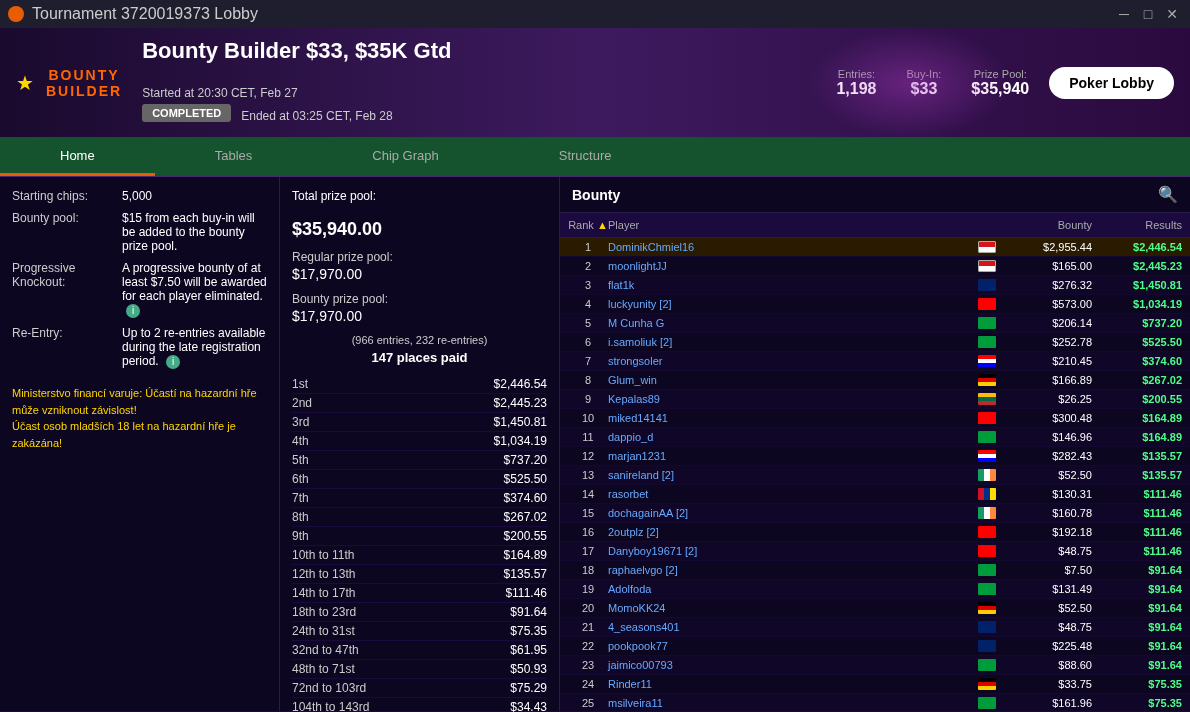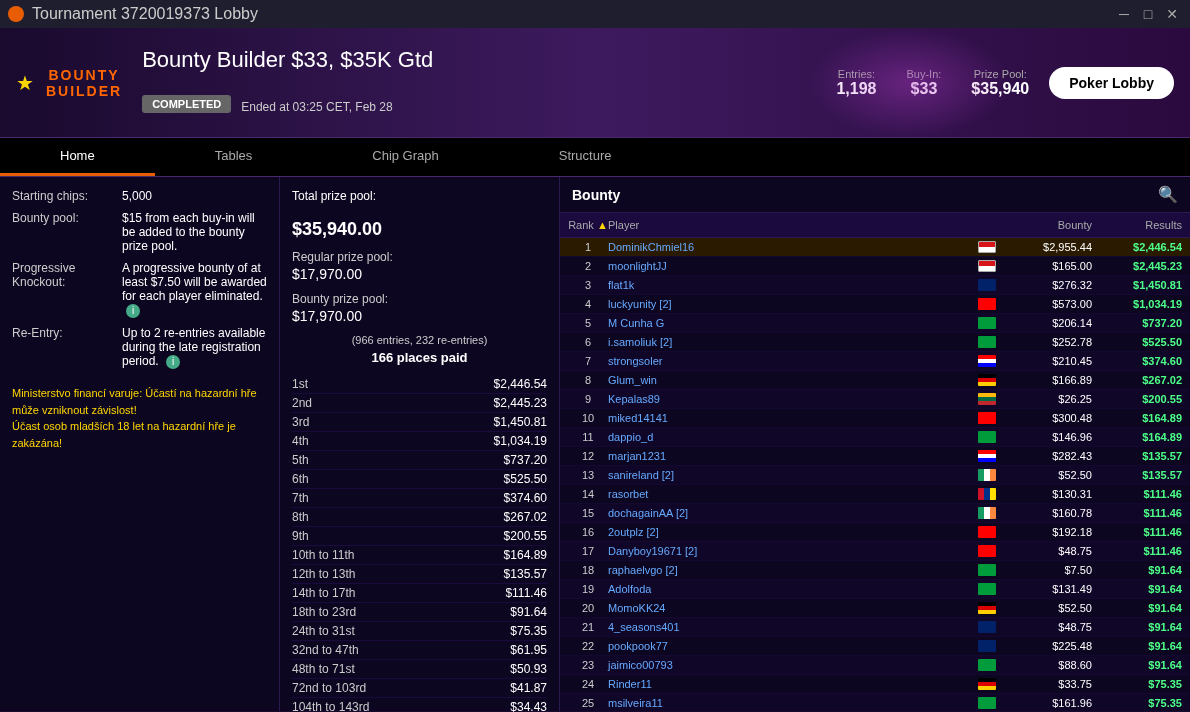--- a/index.html
+++ b/index.html
@@ -27,21 +27,21 @@
       align-items: center;
       padding: 0 16px;
       position: relative;
       border-bottom: 1px solid #4a2a6e;
     }
     .header-logo { display: flex; flex-direction: column; align-items: center; margin-right: 20px; }
     .logo-bounty { color: #ff6600; font-weight: bold; font-size: 14px; letter-spacing: 2px; }
     .logo-builder { color: #ff6600; font-weight: bold; font-size: 14px; letter-spacing: 2px; }
     .star-icon { color: #ffd700; font-size: 20px; margin-right: 12px; }
     .header-info { flex: 1; }
-    .header-title { font-size: 22px; font-weight: normal; color: #fff; margin-bottom: 22px; }
+    .header-title { font-size: 22px; font-weight: bold; color: #fff; margin-bottom: 22px; }
     .header-started { color: #ccc; font-size: 12px; margin-bottom: 2px; }
     .header-ended { color: #ccc; font-size: 12px; }
     .completed-badge {
       background: #666;
       color: #fff;
       padding: 3px 10px;
       font-size: 11px;
       font-weight: bold;
       border-radius: 3px;
       display: inline-block;
@@ -67,21 +67,21 @@
       right: 180px;
       top: 0;
       width: 200px;
       height: 110px;
       background: radial-gradient(ellipse, rgba(180,60,200,0.4) 0%, transparent 70%);
     }
 
     
     .tabs {
       display: flex;
-      background: #000000;
+      background: #14532d;
       border-bottom: 1px solid #4a2a6e;
     }
     .tab {
       padding: 10px 60px;
       cursor: pointer;
       color: #aaa;
       font-size: 13px;
       border-bottom: 3px solid transparent;
       text-align: center;
     }
@@ -217,20 +217,21 @@
 
 <div class="header">
   <div class="header-decor"></div>
   <span class="star-icon">★</span>
   <div class="header-logo">
     <span class="logo-bounty">BOUNTY</span>
     <span class="logo-builder">BUILDER</span>
   </div>
   <div class="header-info">
     <div class="header-title">Bounty Builder $33, $35K Gtd</div>
+    <div class="header-started">Started at 20:30 CET, Feb 27</div>
     <div style="display:flex; align-items:center; gap:10px; margin-top:4px;">
       <span class="completed-badge">COMPLETED</span>
       <span class="header-ended">Ended at 03:25 CET, Feb 28</span>
     </div>
   </div>
   <div class="header-stats">
     <div class="stat-item">
       <div class="stat-label">Entries:</div>
       <div class="stat-value">1,198</div>
     </div>
@@ -285,21 +286,21 @@
   </div>
 
   <div class="mid-panel">
     <div class="prize-total-label">Total prize pool:</div>
     <div class="prize-total-value">$35,940.00</div>
     <div class="prize-sub-label">Regular prize pool:</div>
     <div class="prize-sub-value">$17,970.00</div>
     <div class="prize-sub-label">Bounty prize pool:</div>
     <div class="prize-sub-value">$17,970.00</div>
     <div class="entries-note">(966 entries, 232 re-entries)</div>
-    <div class="places-paid">166 places paid</div>
+    <div class="places-paid">147 places paid</div>
     <div class="payout-table" id="payout-table">
         <div class="payout-row">
           <span class="payout-pos">1st</span>
           <span class="payout-amount">$2,446.54</span>
         </div>
         <div class="payout-row">
           <span class="payout-pos">2nd</span>
           <span class="payout-amount">$2,445.23</span>
         </div>
         <div class="payout-row">
@@ -353,21 +354,21 @@
         <div class="payout-row">
           <span class="payout-pos">32nd to 47th</span>
           <span class="payout-amount">$61.95</span>
         </div>
         <div class="payout-row">
           <span class="payout-pos">48th to 71st</span>
           <span class="payout-amount">$50.93</span>
         </div>
         <div class="payout-row">
           <span class="payout-pos">72nd to 103rd</span>
-          <span class="payout-amount">$41.87</span>
+          <span class="payout-amount">$75.29</span>
         </div>
         <div class="payout-row">
           <span class="payout-pos">104th to 143rd</span>
           <span class="payout-amount">$34.43</span>
         </div>
         <div class="payout-row">
           <span class="payout-pos">144th to 191st</span>
           <span class="payout-amount">$28.30</span>
         </div>
       </div>

